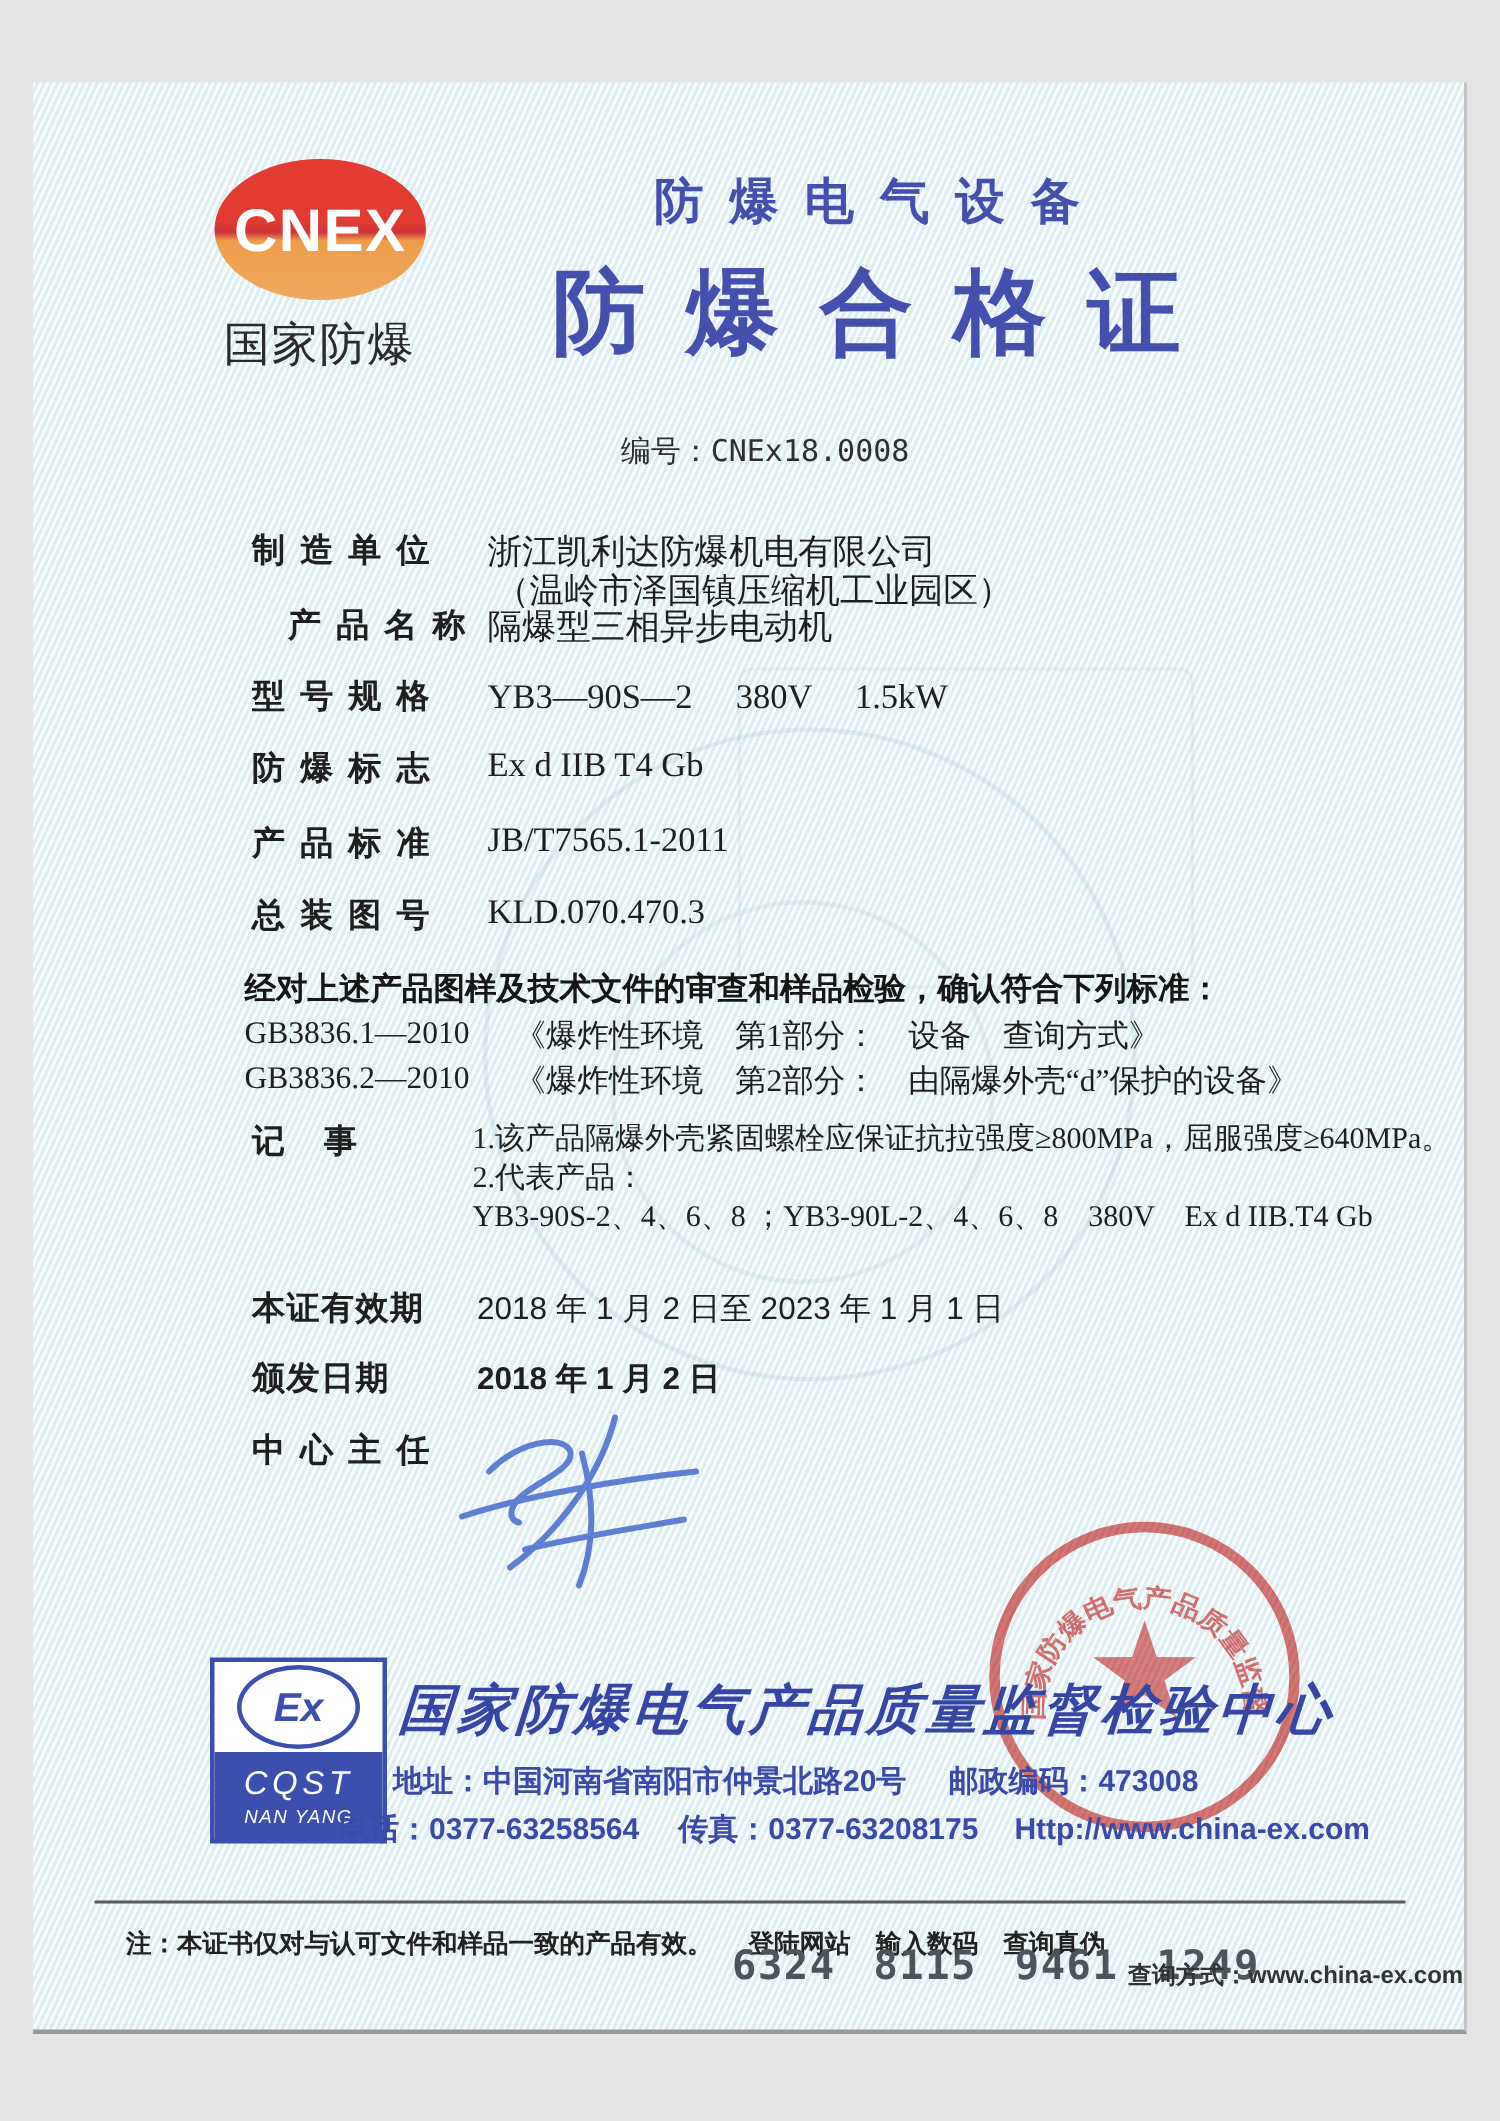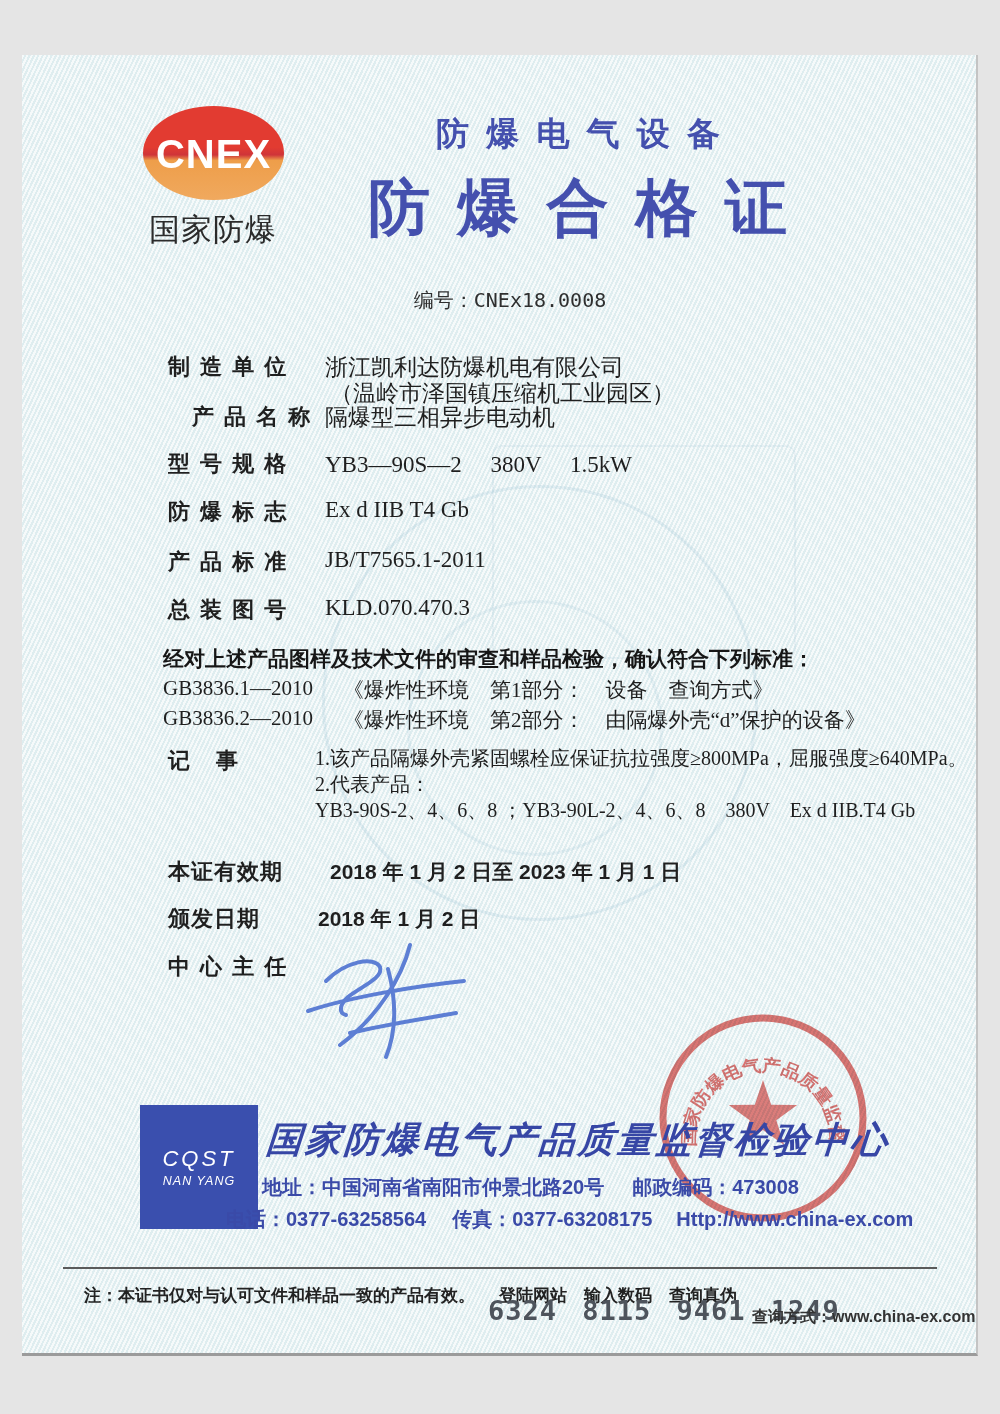--- a/index.html
+++ b/index.html
@@ -109,21 +109,21 @@
   <div class="abs serif20" style="left:343px;top:676px;font-size:21px;">《爆炸性环境　第1部分：　设备　查询方式》</div>
   <div class="abs serif20" style="left:163px;top:706px;font-size:21px;">GB3836.2—2010</div>
   <div class="abs serif20" style="left:343px;top:706px;font-size:21px;">《爆炸性环境　第2部分：　由隔爆外壳“d”保护的设备》</div>
 
   <div class="abs flabel" style="left:168px;top:746px;">记　事</div>
   <div class="abs serif20" style="left:315px;top:745px;">1.该产品隔爆外壳紧固螺栓应保证抗拉强度≥800MPa，屈服强度≥640MPa。</div>
   <div class="abs serif20" style="left:315px;top:771px;">2.代表产品：</div>
   <div class="abs serif20" style="left:315px;top:797px;">YB3-90S-2、4、6、8 ；YB3-90L-2、4、6、8　380V　Ex d IIB.T4 Gb</div>
 
   <div class="abs flabel" style="left:168px;top:857px;letter-spacing:1px;">本证有效期</div>
-  <div class="abs heiti21" style="left:318px;top:858px;font-weight:700;padding-left:12px;">2018 年 1 月 2 日至 2023 年 1 月 1 日</div>
+  <div class="abs heiti21" style="left:318px;top:858px;font-weight:400;">2018 年 1 月 2 日至 2023 年 1 月 1 日</div>
 
   <div class="abs flabel" style="left:168px;top:904px;letter-spacing:1px;">颁发日期</div>
   <div class="abs heiti21" style="left:318px;top:905px;font-weight:600;">2018 年 1 月 2 日</div>
 
   <div class="abs flabel" style="left:168px;top:952px;">中 心 主 任</div>
 
   <svg class="abs sig" viewBox="0 0 210 145">
     <g fill="none" stroke="#4a6fd0" stroke-width="4" stroke-linecap="round" opacity="0.88">
       <path d="M38,48 C58,28 86,23 92,34 C96,45 72,54 60,64 C52,71 50,80 58,82"></path>
       <path d="M122,12 C114,44 90,84 52,112"></path>
@@ -138,20 +138,25 @@
     <polygon points="110,72 101.8,96.7 75.8,96.9 96.7,112.3 88.8,137.1 110,122 131.2,137.1 123.3,112.3 144.2,96.9 118.2,96.7" fill="#d9514e" opacity="0.8"></polygon>
     <defs>
       <path id="sealTextPath" d="M 42.4,138.7 A 68,68 0 1 1 177.6,138.7" fill="none"></path>
     </defs>
     <text font-size="17.5" font-weight="bold" fill="#d9514e" opacity="0.85" font-family="Liberation Sans, sans-serif">
       <textPath href="#sealTextPath" startOffset="0" textLength="300" lengthAdjust="spacingAndGlyphs">国家防爆电气产品质量监督检验中心</textPath>
     </text>
   </svg>
 
   <div class="abs exbox">
+    <div class="exbox-top">
+      <div class="ex-ellipse">
+        <span>Ex</span>
+      </div>
+    </div>
     <div class="exbox-bottom">
       <div class="l1">CQST</div>
       <div class="l2">NAN YANG</div>
     </div>
   </div>
 
   <div class="abs org-name">国家防爆电气产品质量监督检验中心</div>
 
   <div class="abs org-line" style="left:262px;top:1174px;">
     <span>地址：</span><span>中国河南省南阳市仲景北路20号</span><span style="margin-left:28px;">邮政编码：</span><span>473008</span>

